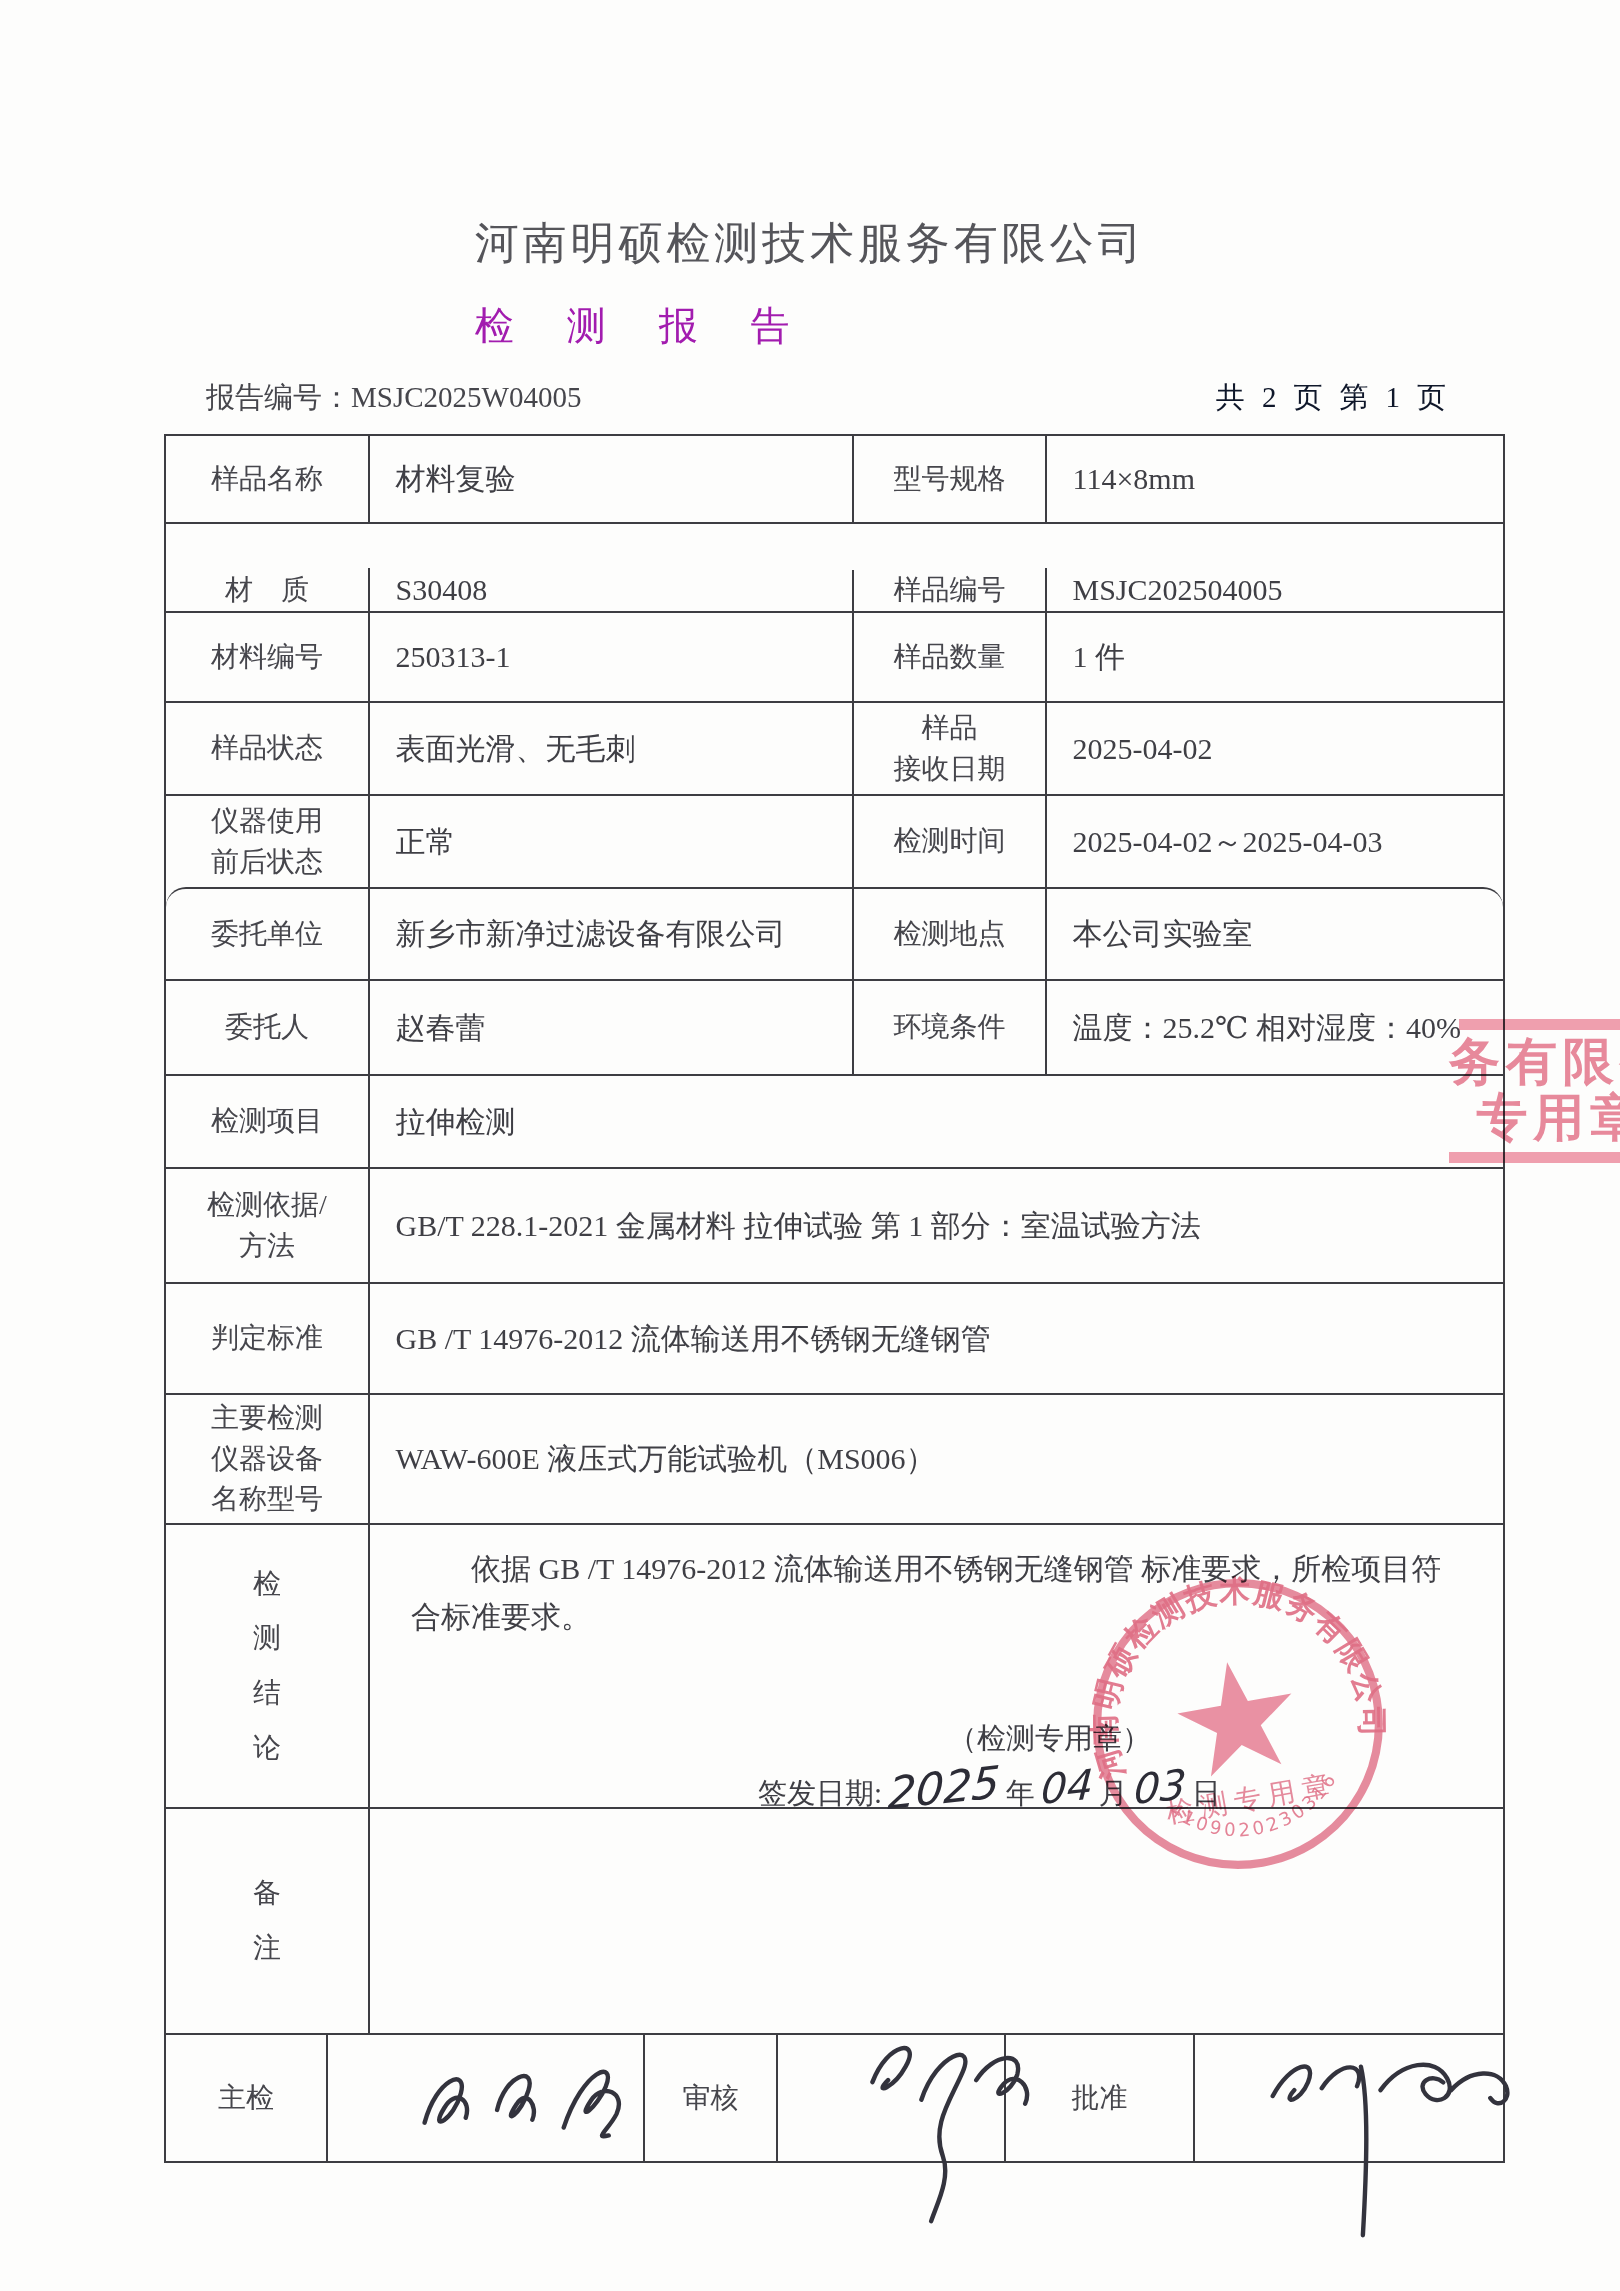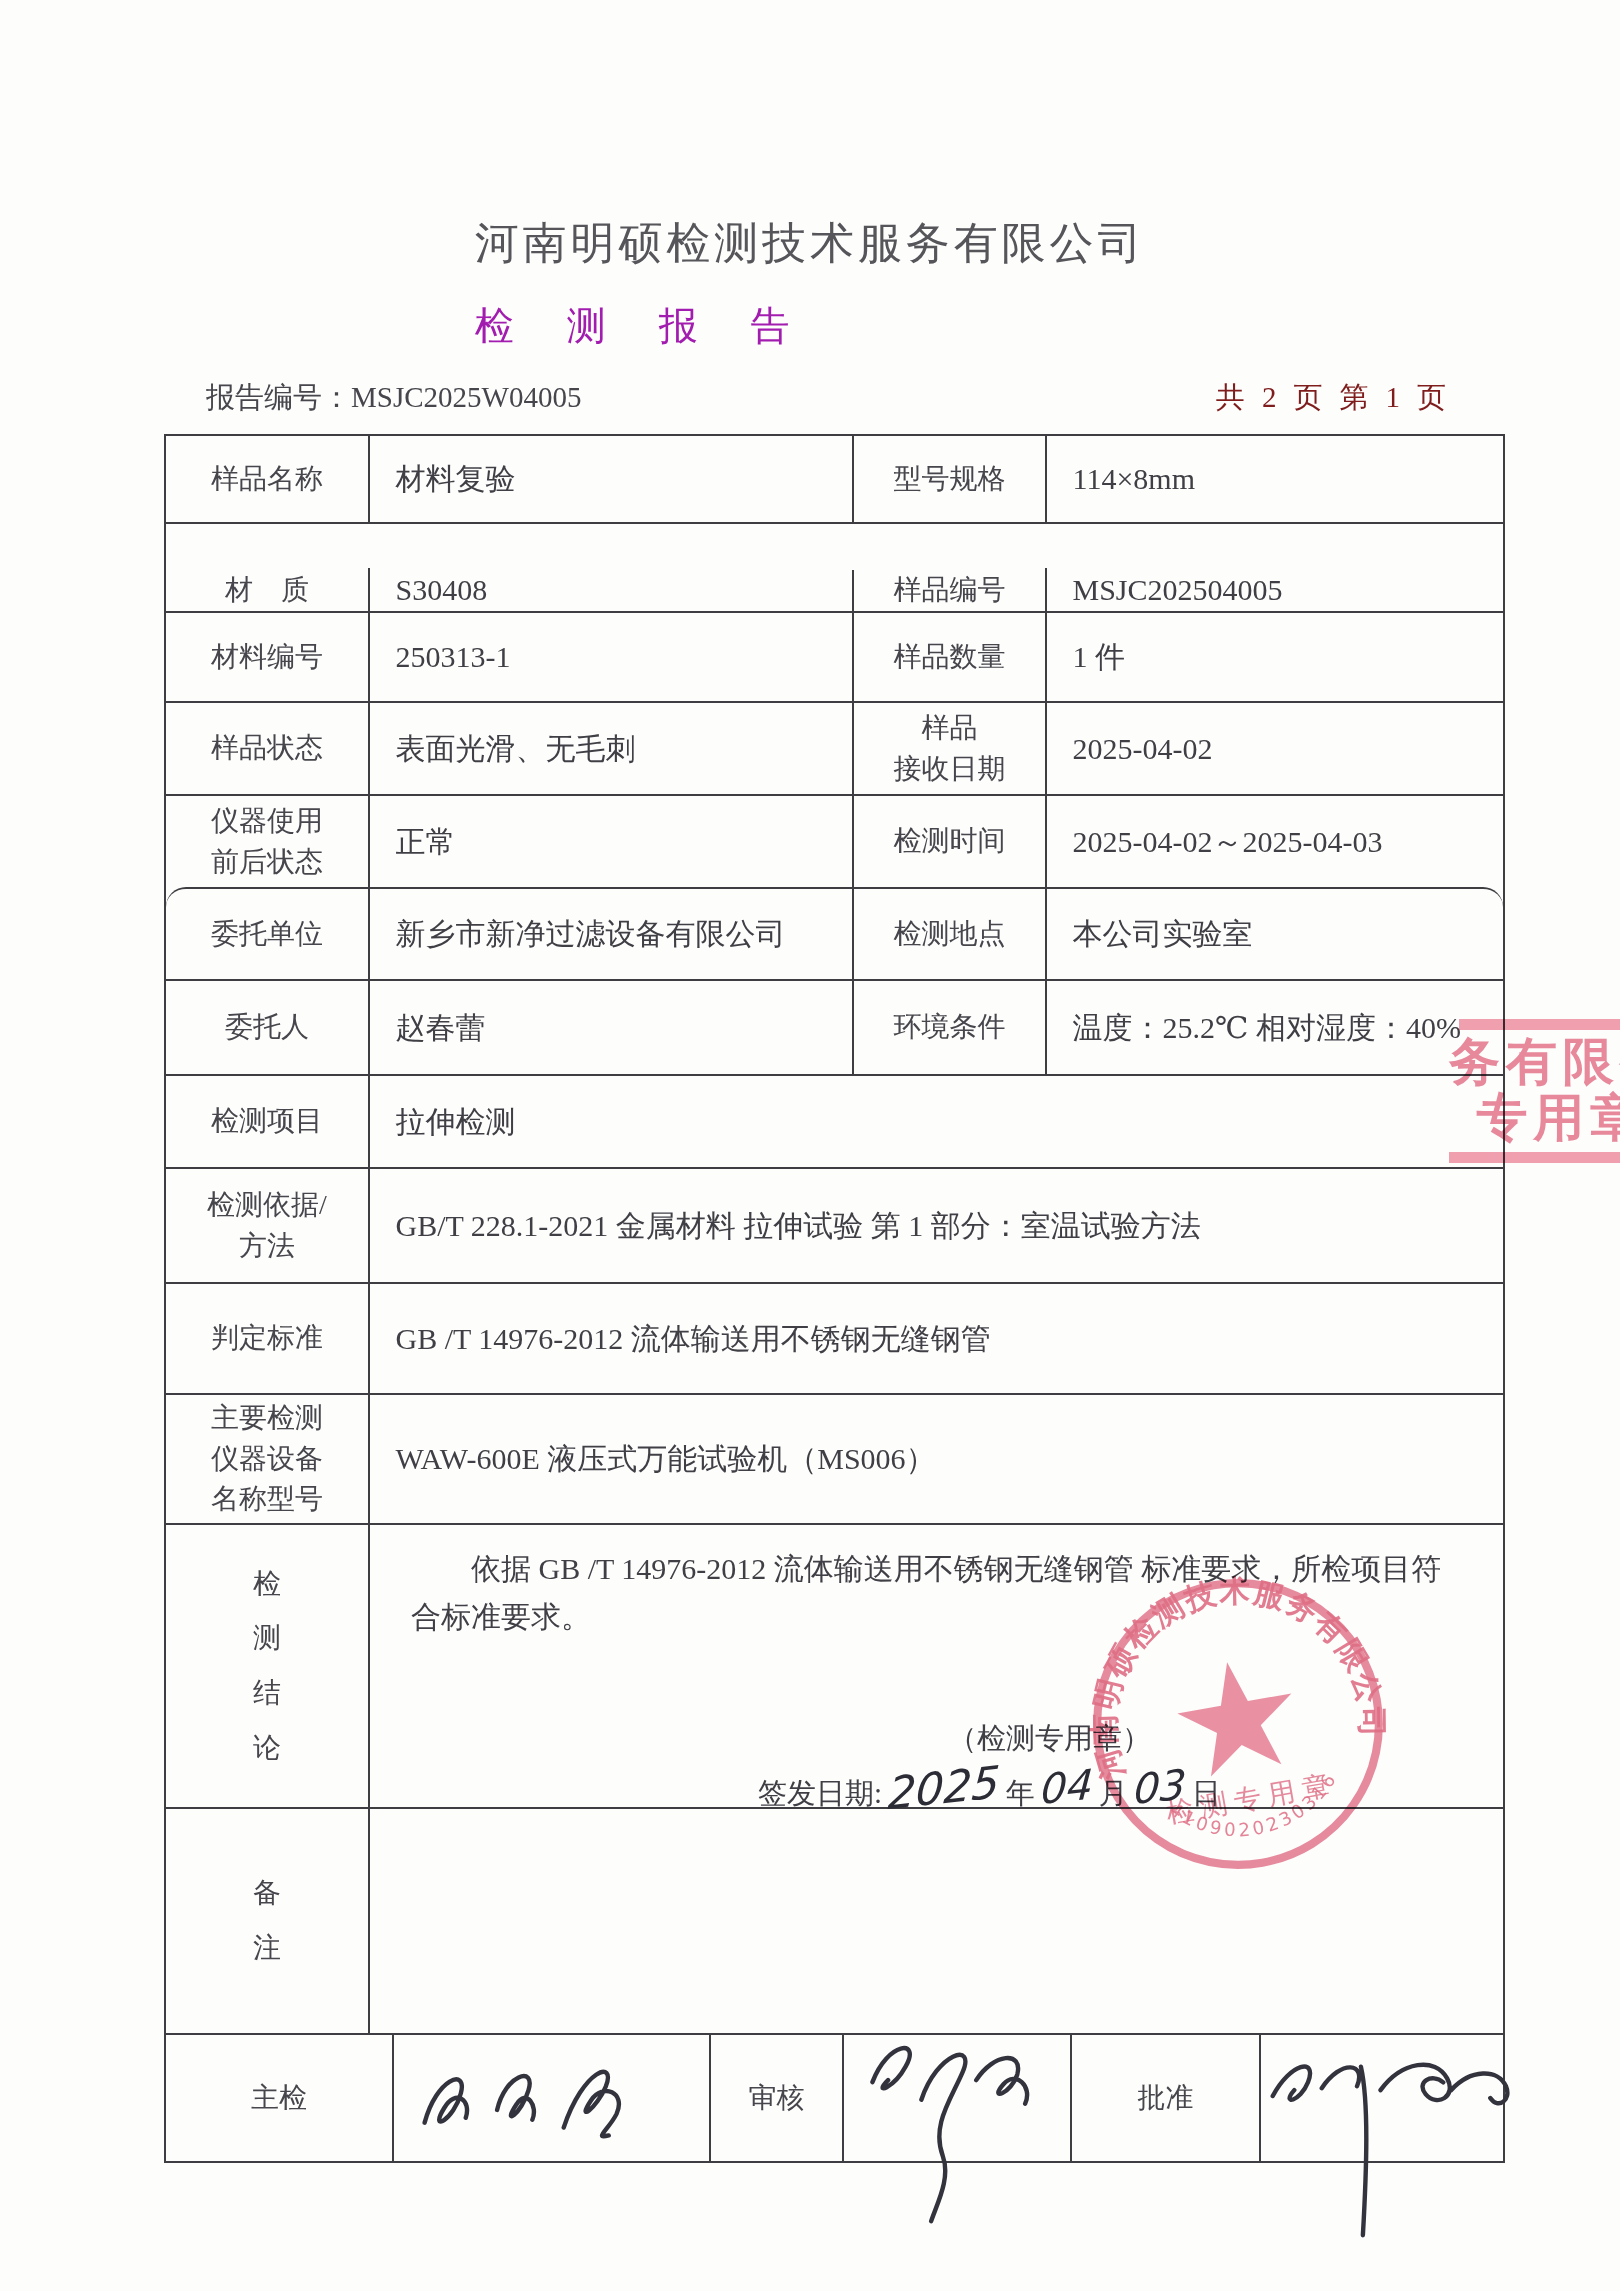--- a/index.html
+++ b/index.html
@@ -6,21 +6,21 @@
   .page{
     position:relative;width:1620px;height:2292px;background:#fdfdfc;
     overflow:hidden;font-family:"Liberation Serif","DejaVu Serif",serif;color:#46464c;
   }
   .title{position:absolute;top:214px;left:0;width:1620px;text-align:center;
     font-size:44px;letter-spacing:3.9px;color:#55555a;font-weight:500;}
   .subtitle{position:absolute;top:299px;left:0;width:1286px;text-align:center;
     font-size:39px;letter-spacing:21.6px;color:#a21caf;}
   .report-line{position:absolute;top:378px;left:206px;font-size:29px;color:#46464c;}
   .page-info{position:absolute;top:378px;left:1157px;width:294px;text-align:right;
-    font-size:29px;letter-spacing:4.9px;color:#7f1d1d;}
+    font-size:29px;letter-spacing:4.9px;color:#0f172a;}
   
   .tbl{position:absolute;left:164px;top:434px;width:1341px;
     border:2px solid #3d3d42;box-sizing:border-box;}
   .tr{display:flex;border-top:2px solid #3d3d42;box-sizing:border-box;}
   .tr:first-child{border-top:none;}
   .c{box-sizing:border-box;display:flex;flex-direction:column;align-items:center;
      justify-content:center;text-align:center;font-size:28px;line-height:1.45;color:#46464c;}
   .c + .c{border-left:2px solid #3d3d42;}
   .v{align-items:flex-start;justify-content:center;text-align:left;
      padding-left:25.5px;padding-right:9.8px;font-size:30px;color:#3f3f45;}
@@ -31,21 +31,21 @@
   .concl-text{padding:15.7px 33px 0 37px;text-indent:2em;font-size:30px;line-height:1.6;
      text-align:left;color:#3f3f45;}
   .seal-note{position:absolute;left:578px;top:192px;font-size:29px;color:#3f3f45;}
   .sign-line{position:absolute;left:388px;top:231px;display:flex;align-items:center;
      font-size:29px;color:#3f3f45;white-space:nowrap;}
   .hand{font-family:"DejaVu Sans",sans-serif;font-style:italic;font-weight:500;
      font-size:44px;color:#2c2c36;display:inline-block;transform:rotate(-6deg) skewX(-10deg);
      margin:0 5.9px 9.8px 5.9px;}
   .hand-sm{font-size:41px;}
   
-  .sw1{width:226px;flex:none;border-radius:22px;} .sw2{width:317px;flex:none;} .sw3{width:133px;flex:none;}
+  .sw1{width:160px;flex:none;border-radius:22px;} .sw2{width:317px;flex:none;} .sw3{width:133px;flex:none;}
   .sw4{width:228px;flex:none;} .sw5{width:189px;flex:none;} .sw6{flex:1;}
   .sig-svg{position:absolute;pointer-events:none;}
   
   .stamp{position:absolute;left:1086px;top:1572px;width:304px;height:304px;
      transform:rotate(-10deg);opacity:.88;mix-blend-mode:multiply;}
   
   .edge-stamp{position:absolute;left:1449px;top:1019px;width:225px;
      color:#e5758c;opacity:.85;mix-blend-mode:multiply;
      font-family:"Liberation Serif","DejaVu Serif",serif;}
   .edge-bar{height:10.8px;background:#ef8fa2;margin:0 0 3.9px 9.8px;}

